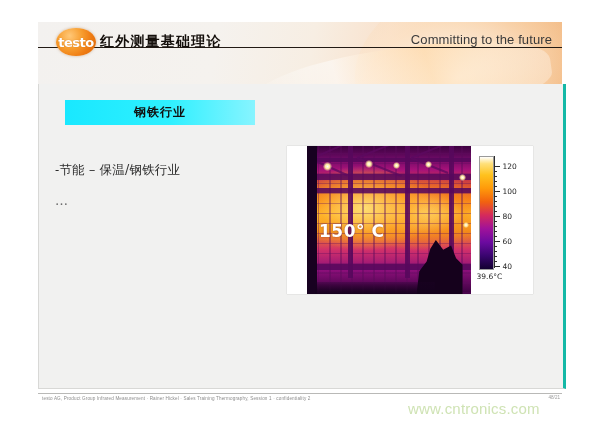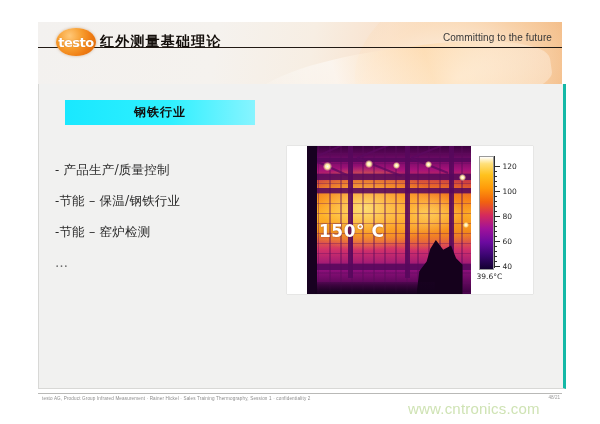--- a/index.html
+++ b/index.html
@@ -62,21 +62,21 @@
     left: 0;
     top: 25px;
     width: 524px;
     height: 1px;
     background: #221a14;
   }
   .tagline {
     position: absolute;
     right: 10px;
     top: 10px;
-    font-size: 10px;
+    font-size: 13px;
     color: #3a3a3a;
     letter-spacing: 0.1px;
     white-space: nowrap;
   }
 
   
   .logo {
     position: absolute;
     left: 18px;
     top: 6px;
@@ -398,23 +398,21 @@
   </div>
   <div class="slide-title">红外测量基础理论</div>
 
   <div class="body-panel">
 
     <div class="banner">
       <span class="banner-text">钢铁行业</span>
     </div>
 
     <div class="bullets">
-      <div class="bullet">- 产品生产/质量控制</div>
       <div class="bullet">-节能 – 保温/钢铁行业</div>
-      <div class="bullet">-节能 – 窑炉检测</div>
       <div class="bullet ellipsis">…</div>
     </div>
 
     <div class="figure">
 
       <div class="thermal">
         <div class="thermal-base"></div>
         <div class="mullions-v"></div>
         <div class="mullions-h"></div>
 

